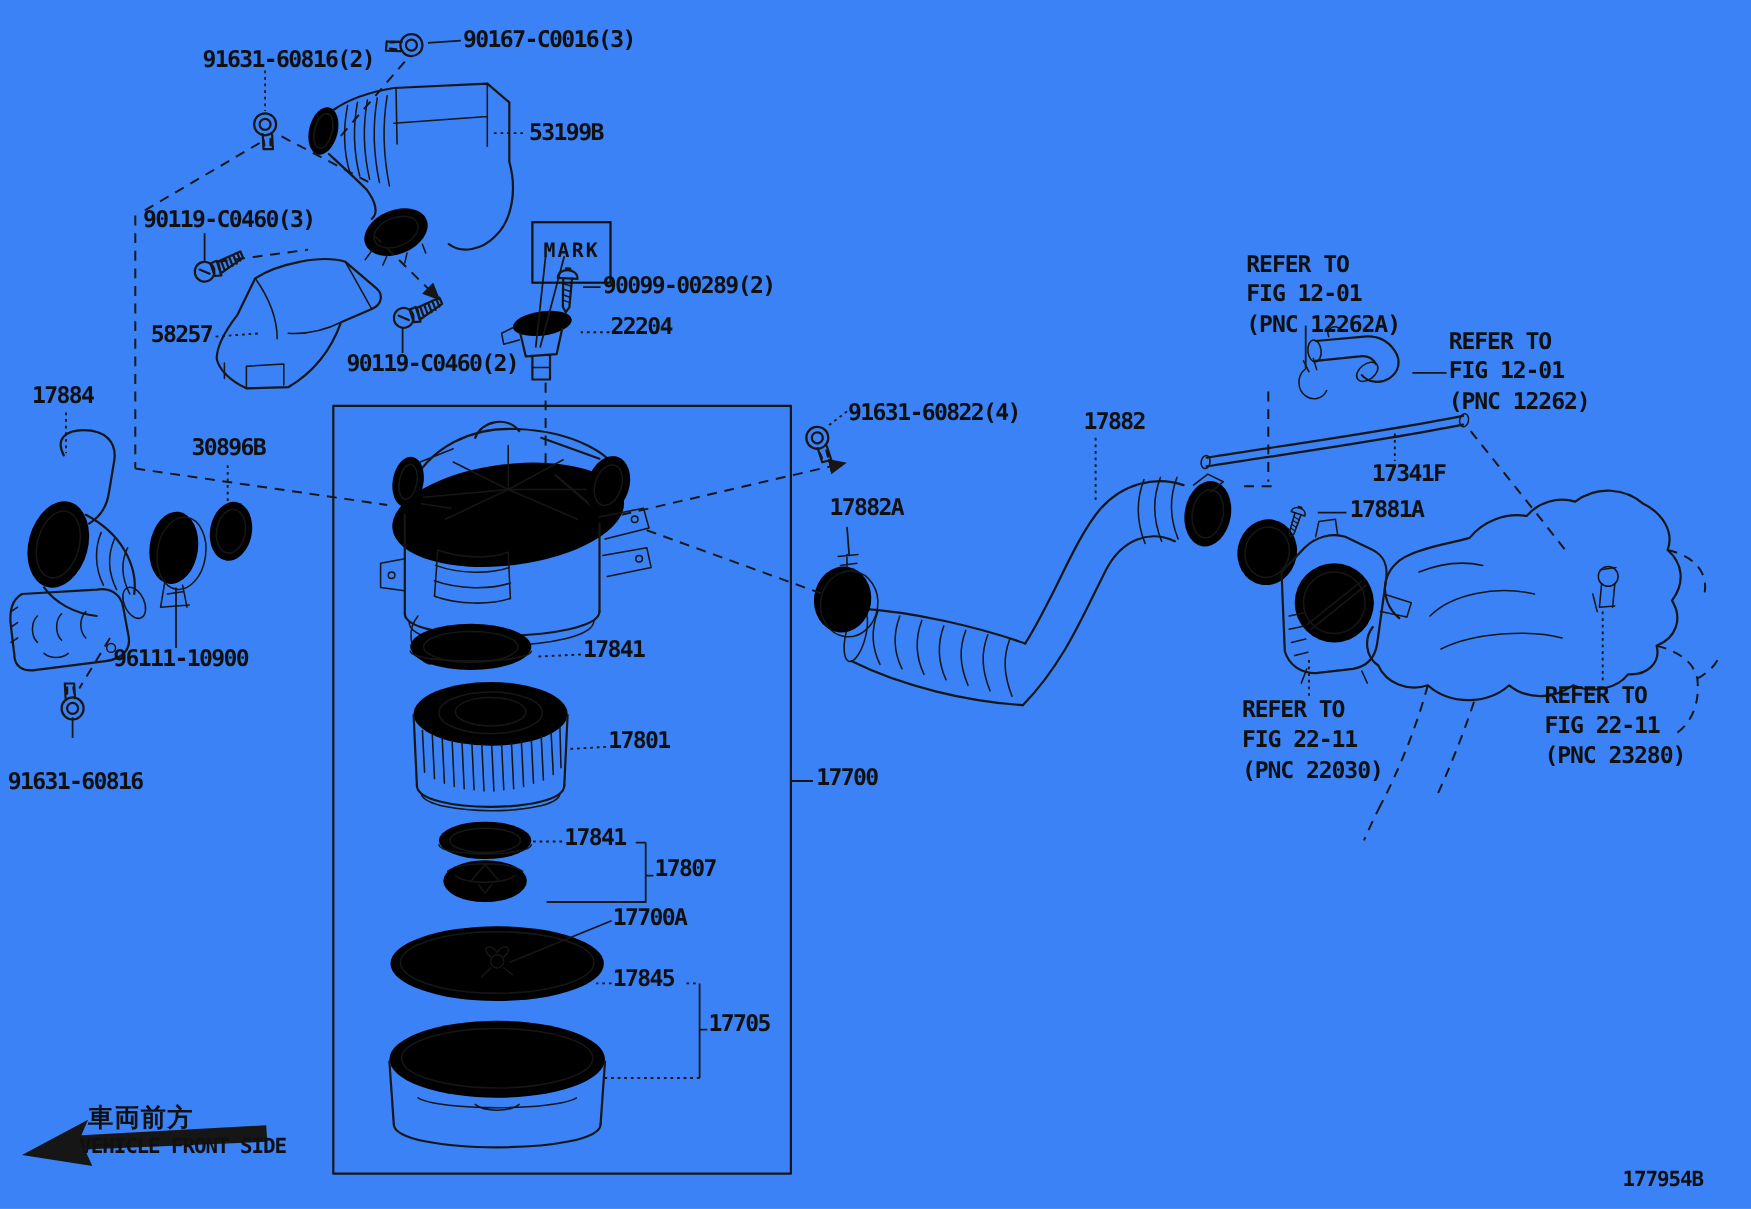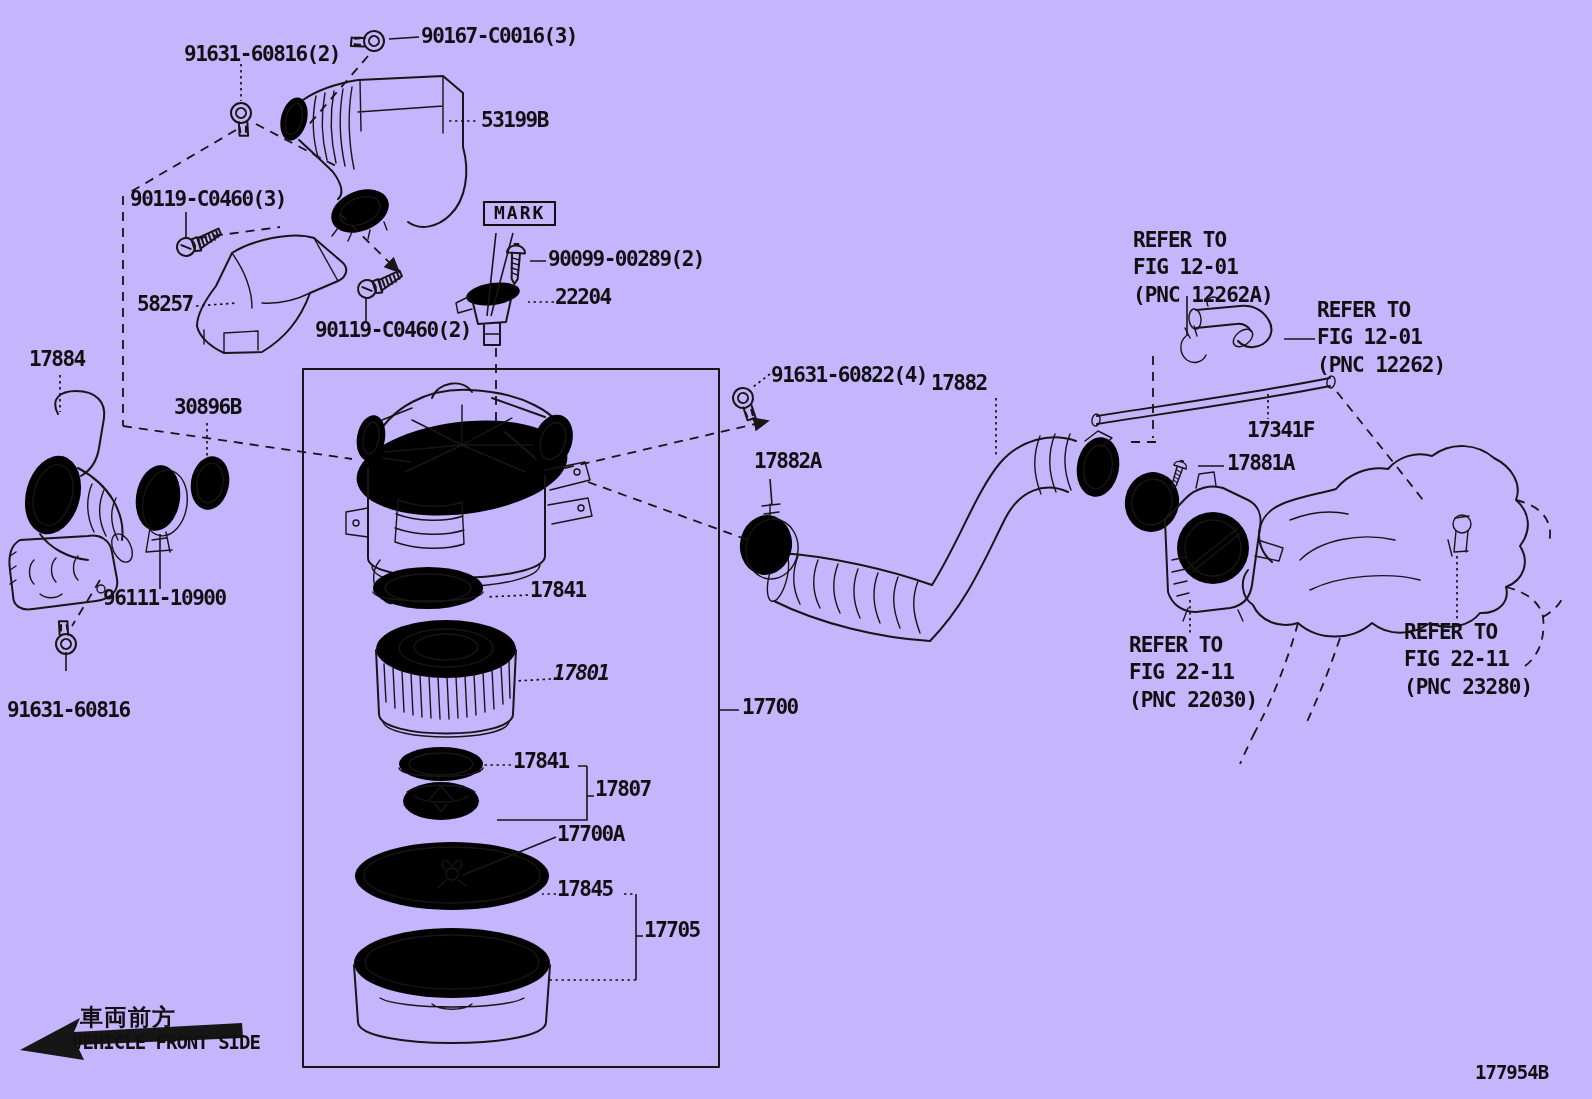--- a/index.html
+++ b/index.html
@@ -1,23 +1,23 @@
 <!DOCTYPE html>
 <html><head>
 <meta charset="utf-8">
 <style>
   html,body{margin:0;padding:0;background:#e8e8e8;}
-  .stage{position:relative;width:1592px;height:1099px;background:#c4b5fd;overflow:hidden;
+  .stage{position:relative;width:1592px;height:1099px;background:#3b82f6;overflow:hidden;
          font-family:"DejaVu Sans Mono","Liberation Mono",monospace;}
   .stage svg{position:absolute;left:0;top:0;}
   #labels{position:absolute;left:0;top:0;width:100%;height:100%;}
   .label{position:absolute;font-weight:bold;font-size:21px;line-height:1.04;
          letter-spacing:-1.5px;color:#101010;white-space:pre-line;}
   .label.refer{font-size:21px;letter-spacing:-1px;line-height:1.3;}
-  .label.boxed{border:2px solid #101010;padding:1px 9px;font-size:18px;letter-spacing:2px;}
+  .label.boxed{border:2px solid #101010;padding:17px 9px;font-size:18px;letter-spacing:2px;}
   .label.jp{font-family:"DejaVu Sans","Liberation Sans",sans-serif;font-size:23px;letter-spacing:1px;}
   .label.en{font-size:19px;letter-spacing:-1px;}
   .label.footnum{font-size:19px;letter-spacing:-1px;}
   .art{stroke:#161616;fill:none;stroke-width:2;stroke-linecap:round;stroke-linejoin:round;}
   .thin{stroke-width:1.4;}
   .lead{stroke:#161616;fill:none;stroke-width:1.6;}
   .dot{stroke:#161616;fill:none;stroke-width:1.7;stroke-dasharray:2.5 3.5;}
   .dash{stroke:#161616;fill:none;stroke-width:1.8;stroke-dasharray:9 7;}
   .fill{fill:#161616;stroke:none;}
 </style>
@@ -276,37 +276,37 @@
       <div class="label" style="left: 548px; top: 249px;">90099-00289(2)</div>
       <div class="label" style="left: 555px; top: 287px;">22204</div>
       <div class="label" style="left: 137px; top: 294px;">58257</div>
       <div class="label" style="left: 315px; top: 320px;">90119-C0460(2)</div>
       <div class="label" style="left: 29px; top: 349px;">17884</div>
       <div class="label" style="left: 174px; top: 397px;">30896B</div>
       <div class="label" style="left: 103px; top: 588px;">96111-10900</div>
       <div class="label" style="left: 7px; top: 672px; margin-top: 28px;">91631-60816</div>
       <div class="label" style="left: 771px; top: 365px;">91631-60822(4)</div>
       <div class="label" style="left: 754px; top: 451px;">17882A</div>
-      <div class="label" style="left: 931px; top: 373px; text-align: right;">17882</div>
+      <div class="label" style="left: 985px; top: 373px; text-align: right;">17882</div>
       <div class="label refer" style="left: 1133px; top: 227px;">REFER TO
 FIG 12-01
 (PNC 12262A)</div>
       <div class="label refer" style="left: 1317px; top: 297px;">REFER TO
 FIG 12-01
 (PNC 12262)</div>
       <div class="label" style="left: 1247px; top: 420px;">17341F</div>
       <div class="label" style="left: 1227px; top: 453px;">17881A</div>
       <div class="label refer" style="left: 1129px; top: 632px;">REFER TO
 FIG 22-11
 (PNC 22030)</div>
       <div class="label refer" style="left: 1404px; top: 619px;">REFER TO
 FIG 22-11
 (PNC 23280)</div>
       <div class="label" style="left: 530px; top: 580px;">17841</div>
-      <div class="label" style="left: 553px; top: 663px; font-style: italic;">17801</div>
+      <div class="label" style="left: 553px; top: 663px;">17801</div>
       <div class="label" style="left: 742px; top: 697px;">17700</div>
       <div class="label" style="left: 513px; top: 751px;">17841</div>
       <div class="label" style="left: 595px; top: 779px;">17807</div>
       <div class="label" style="left: 557px; top: 824px;">17700A</div>
       <div class="label" style="left: 557px; top: 879px;">17845</div>
       <div class="label" style="left: 644px; top: 920px;">17705</div>
       <div class="label jp" style="left: 80px; top: 1006px;">車両前方</div>
       <div class="label en" style="left: 72px; top: 1033px;">VEHICLE FRONT SIDE</div>
       <div class="label footnum" style="left: 1475px; top: 1063px;">177954B</div>
     </div>

